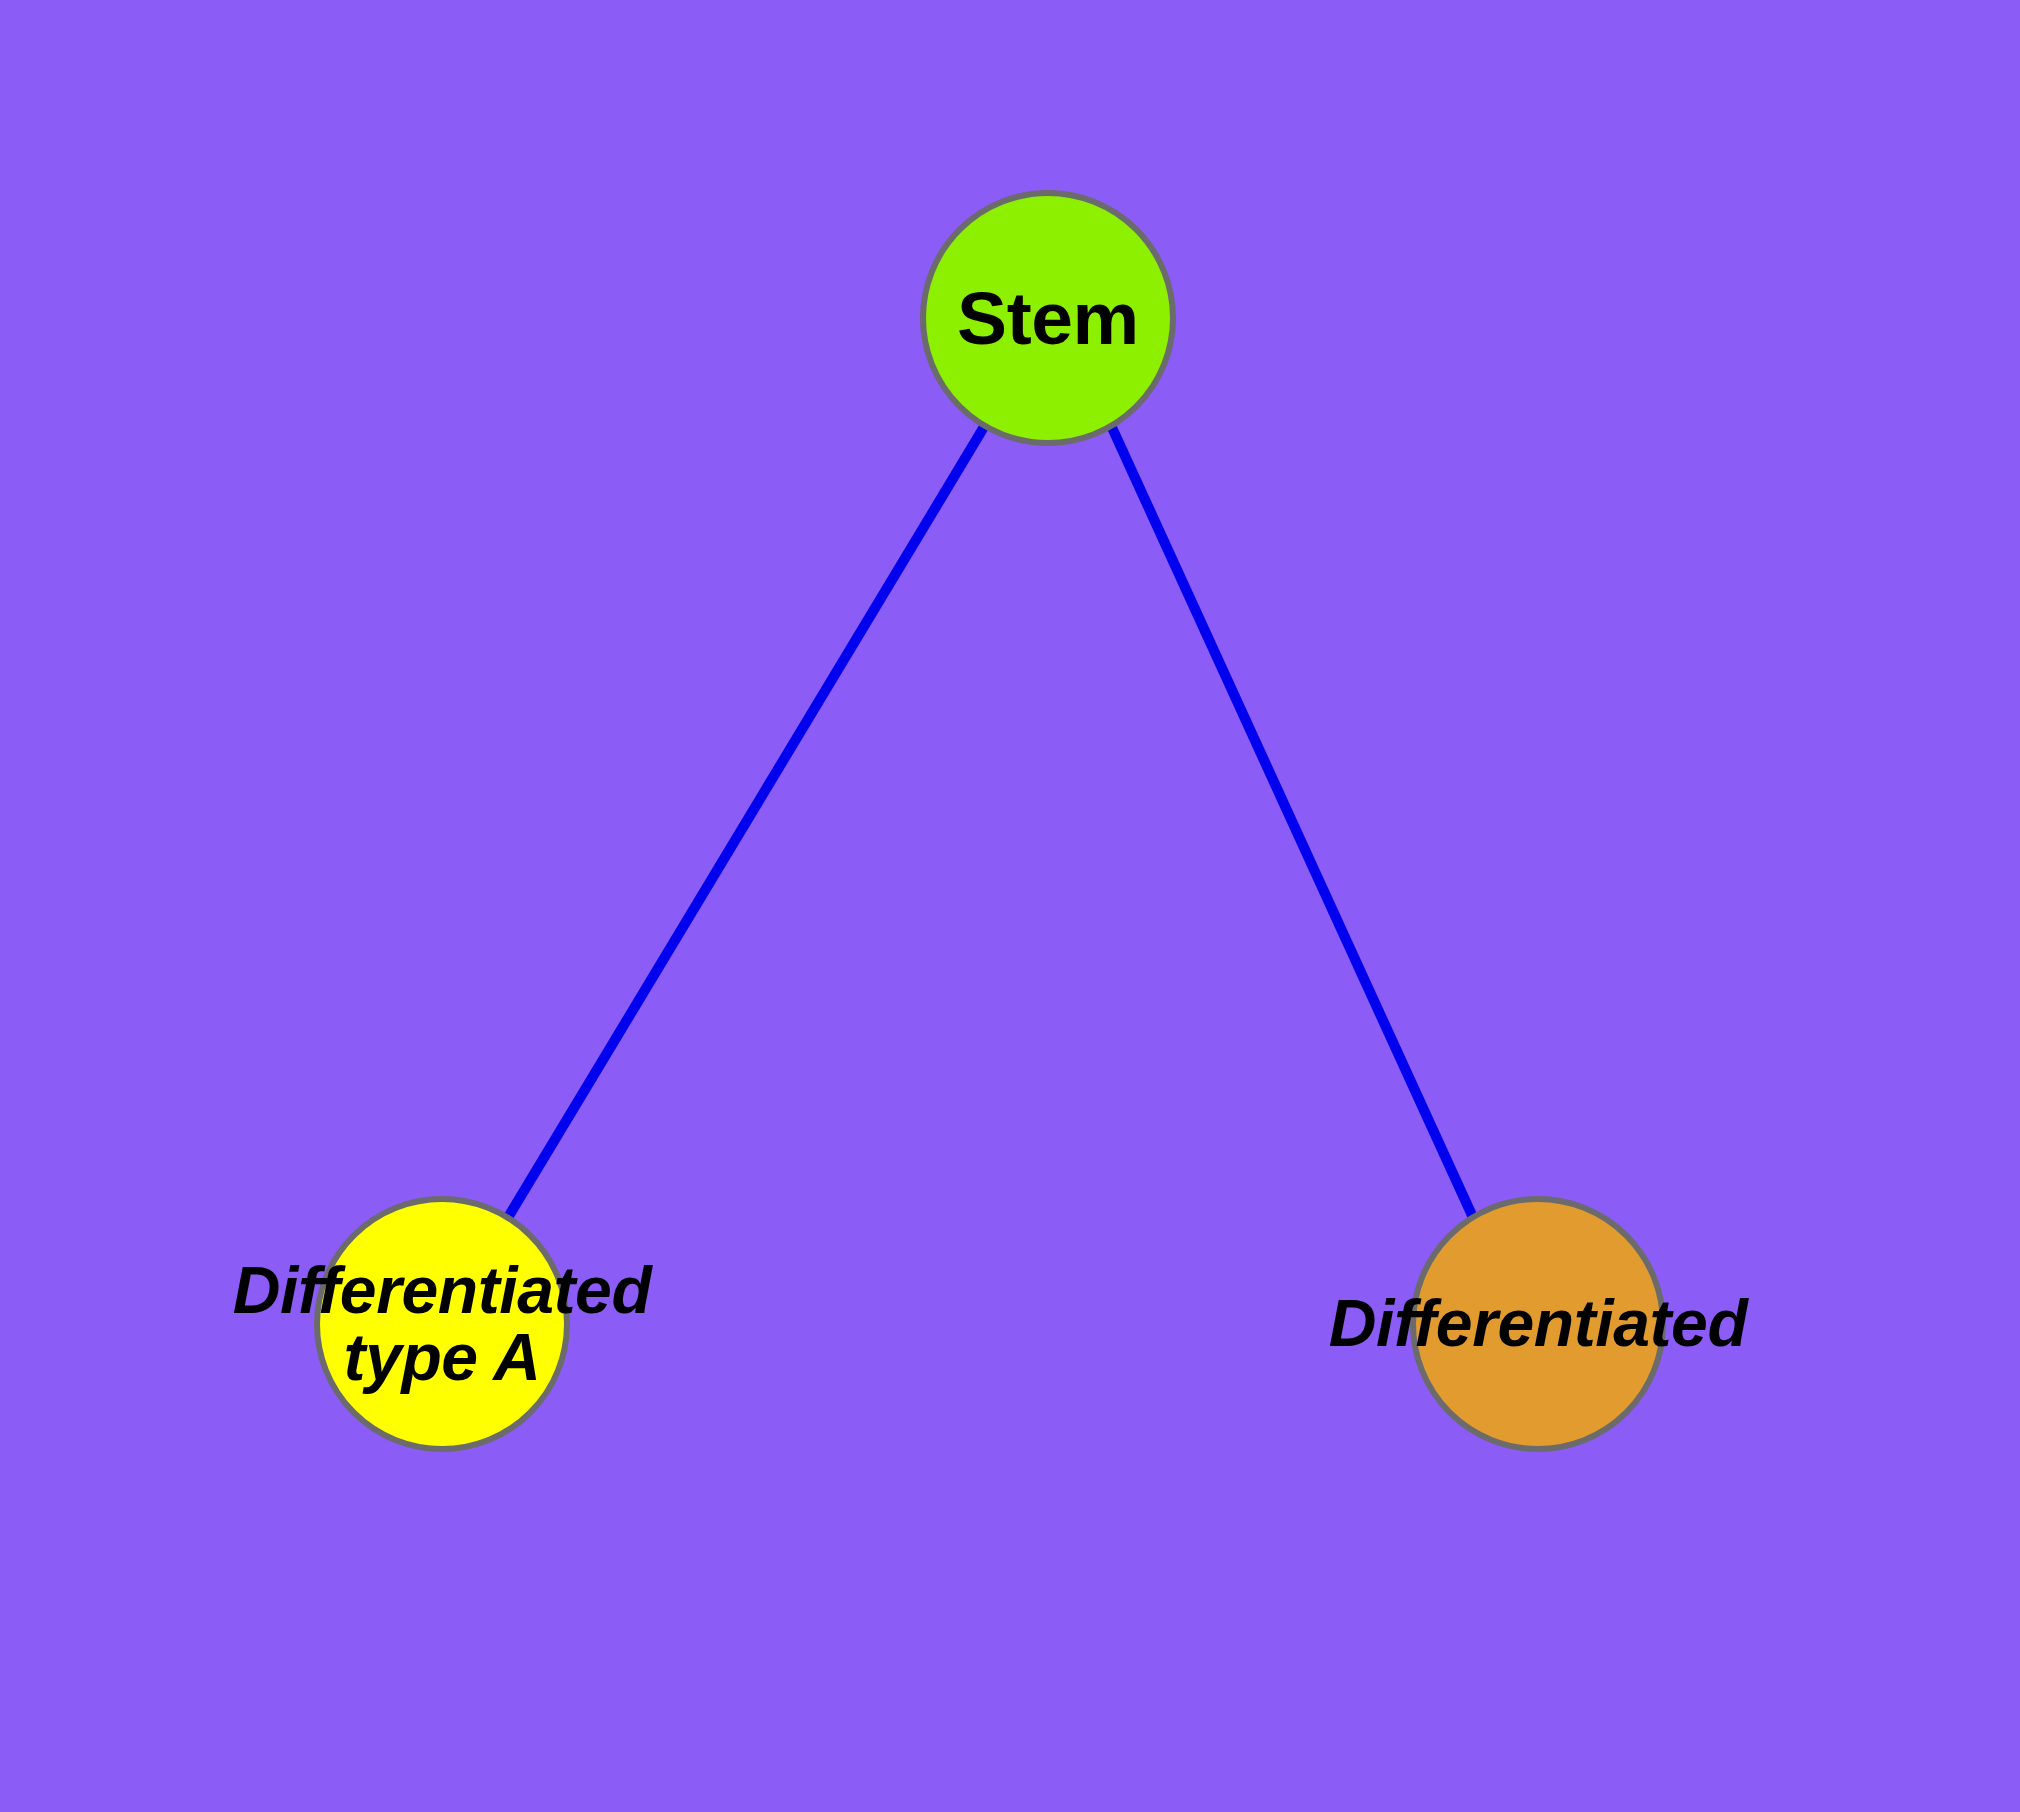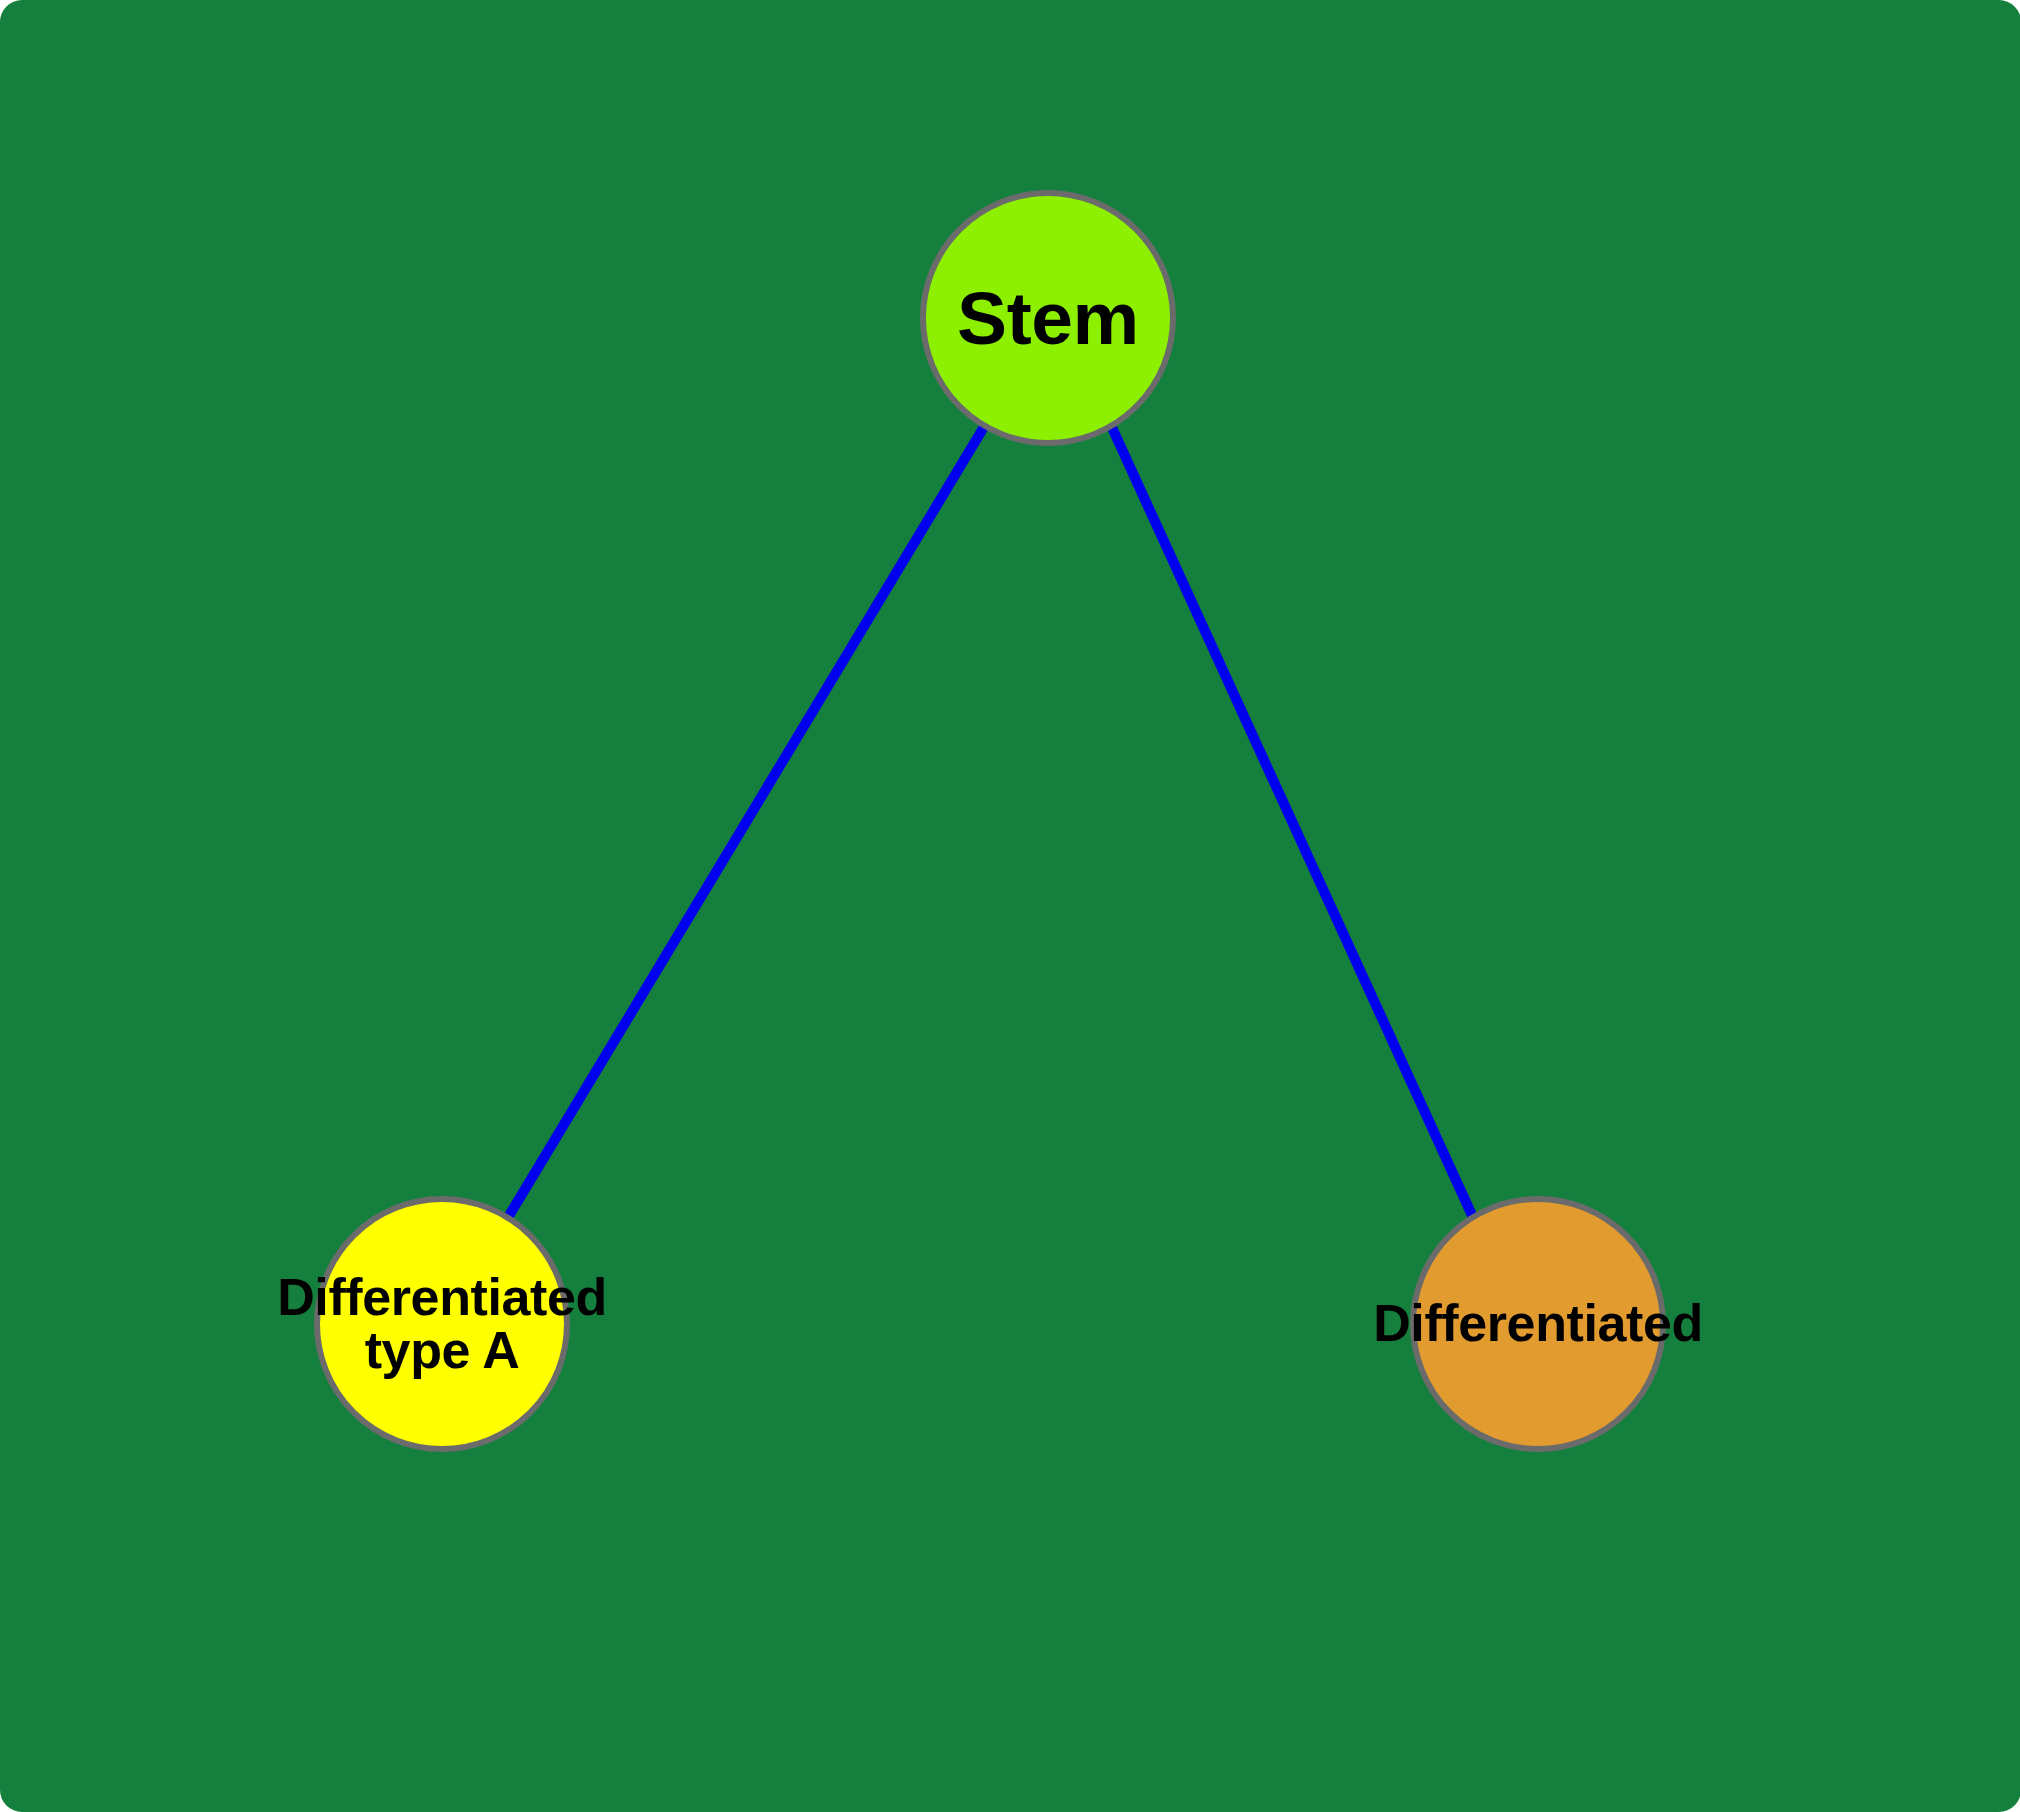--- a/index.html
+++ b/index.html
@@ -70,27 +70,28 @@
   #node-diff-b {
     left: 1410px;
     top: 1196px;
     width: 256px;
     height: 256px;
     background: #e29b2e;
     border: 6px solid #6b6b6b;
   }
   #node-diff-a .node-label,
   #node-diff-b .node-label {
-    font-size: 52px;
+    font-size: 66px;
+    font-style: italic;
   }
 </style>
 </head>
 <body>
 
-<div id="graph-canvas" style="width: 2021px; height: 1812px; background: #15803d; border-radius: 22px;">
+<div id="graph-canvas" style="width: 2021px; height: 1812px; background: #8b5cf6;">
 
   <svg id="edge-layer" viewBox="0 0 2384 2138">
     <line x1="1160" y1="505" x2="600" y2="1435" stroke="#0000ee" stroke-width="12" stroke-linecap="butt"></line>
     <line x1="1312" y1="505" x2="1737" y2="1435" stroke="#0000ee" stroke-width="12" stroke-linecap="butt"></line>
   </svg>
 
   <div class="node" id="node-stem" style="left: 920px; top: 190px; width: 256px; height: 256px; background: rgb(140, 240, 0); border: 6px solid rgb(107, 107, 107);">
     <span class="node-label">Stem</span>
   </div>
 

